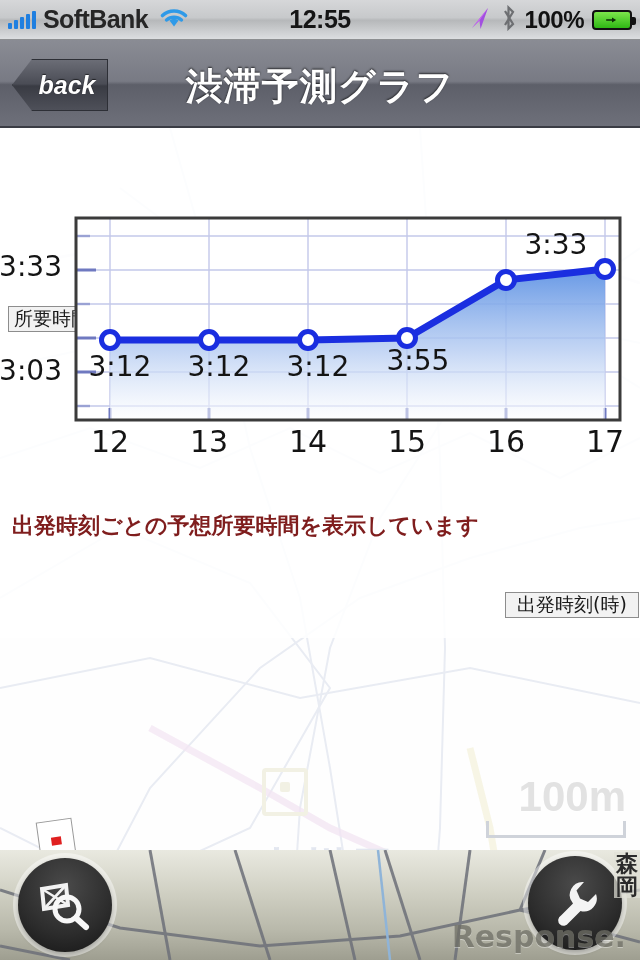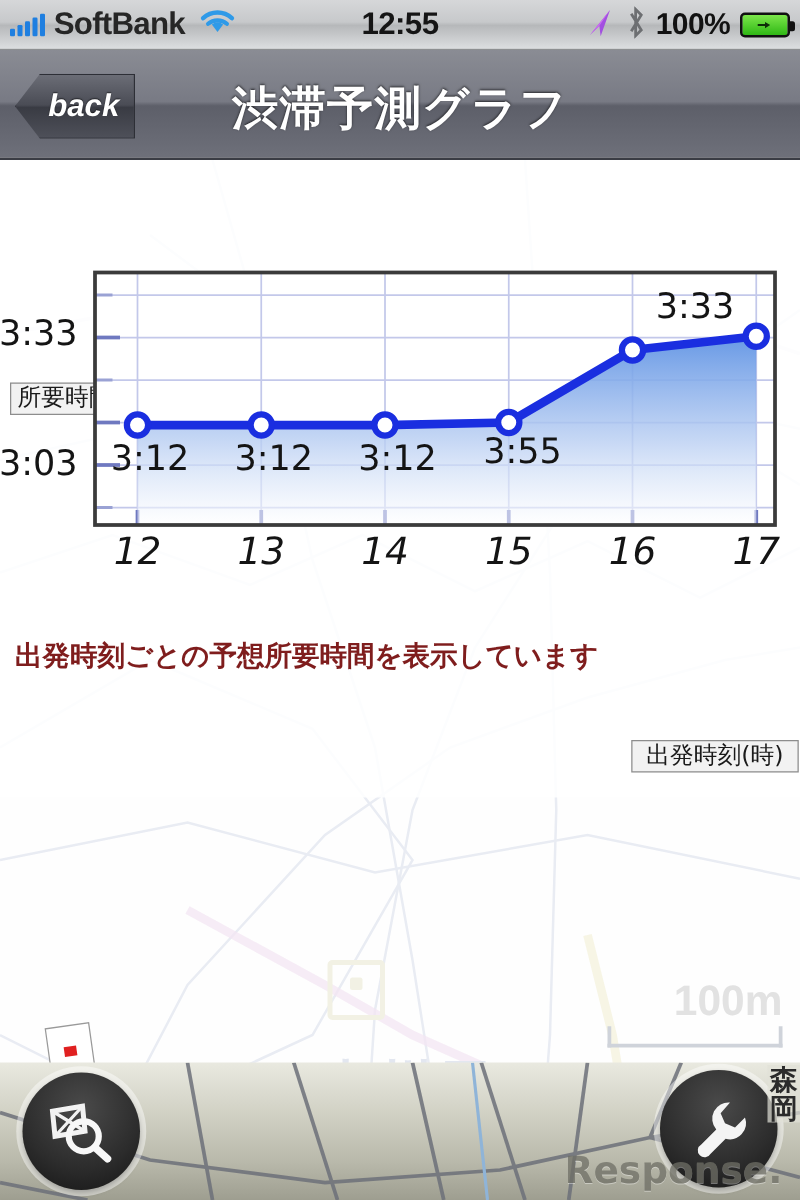--- a/index.html
+++ b/index.html
@@ -90,39 +90,38 @@
   }
   .ytick{
     position:absolute;right:0;width:70px;text-align:right;
     font-size:28px;color:#141414;font-weight:normal;
     font-family:"DejaVu Sans","Liberation Sans",sans-serif;
   }
   .xtick{
     position:absolute;width:60px;text-align:center;
     font-size:30px;color:#141414;
     font-family:"DejaVu Sans","Liberation Sans",sans-serif;
-    font-style:italic;
   }
   .dval{
     position:absolute;font-size:28px;color:#141414;width:120px;text-align:center;
     font-family:"DejaVu Sans","Liberation Sans",sans-serif;
   }
 
   
   .desc{
     position:absolute;left:12px;top:384px;width:620px;
     color:#7f1d1d;font-size:22px;line-height:1.28;font-weight:bold;
     font-family:"DejaVu Sans","Liberation Sans",sans-serif;
   }
   .desc div{white-space:nowrap;}
 
   
   .scalebar{position:absolute;right:14px;bottom:122px;width:140px;}
   .scalebar .txt{
-    color:#e2e2e2;font-size:34px;font-weight:bold;text-align:right;
+    color:#e2e2e2;font-size:42px;font-weight:bold;text-align:right;
     text-shadow:0 1px 2px rgba(255,255,255,.9);
   }
   .scalebar .rule{height:14px;border:3px solid #cfd3da;border-top:none;}
 
   
   .toolbar{
     position:absolute;left:0;bottom:0;width:640px;height:110px;
     background:linear-gradient(to bottom,#e9e9e0 0%,#cfcfc2 40%,#b9b9ab 72%,#9e9e90 100%);
     overflow:hidden;
   }

